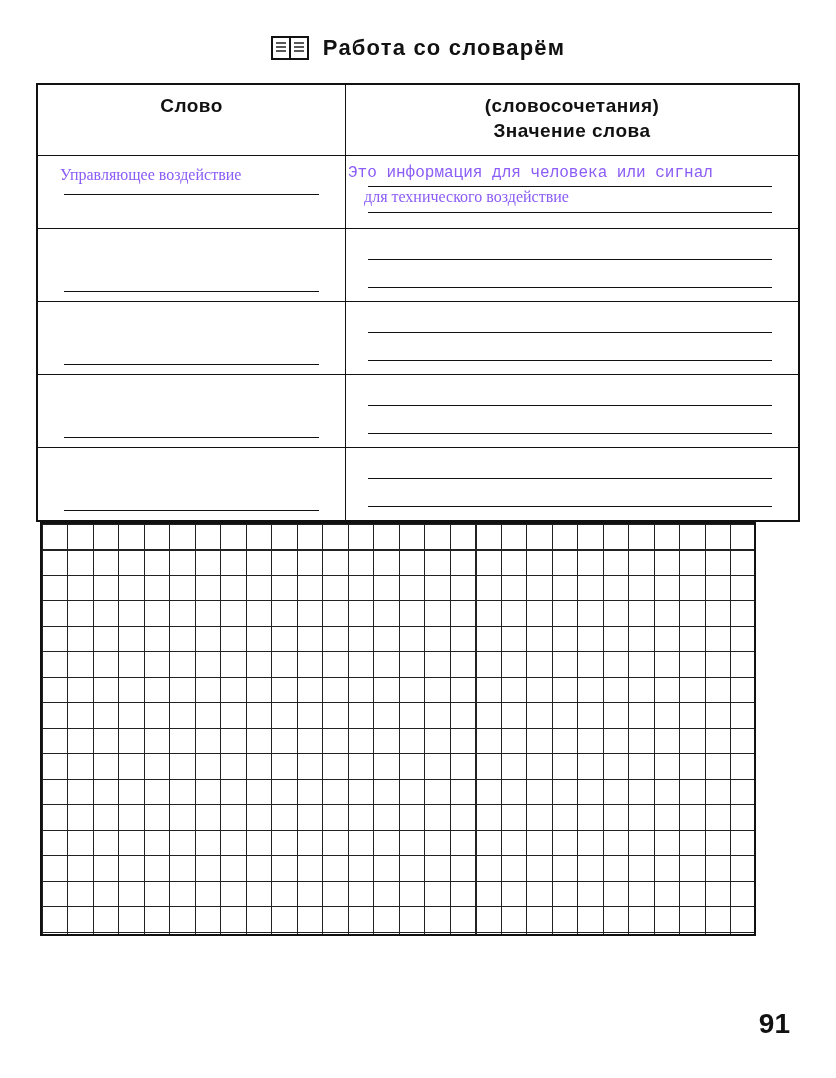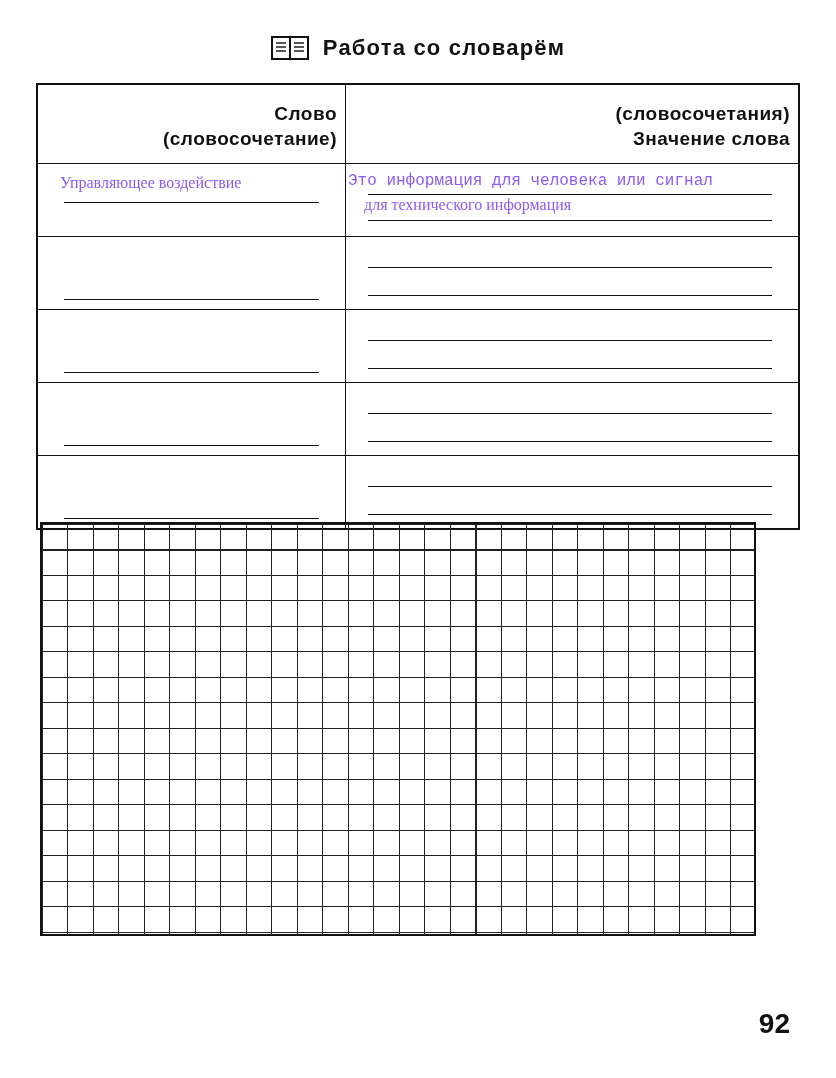--- a/index.html
+++ b/index.html
@@ -64,22 +64,22 @@
   }
   .vcell.left {
     width: 308px;
     flex: 0 0 308px;
     border-right: 1.6px solid #111111;
   }
   .vcell.right {
     flex: 1 1 auto;
   }
   .head-row .vcell {
-    padding: 16px 8px 12px;
-    text-align: right;
+    padding: 8px 8px 12px;
+    text-align: center;
   }
   .head-text {
     font-family: "Liberation Sans", sans-serif;
     font-weight: bold;
     font-size: 19px;
     line-height: 1.32;
     letter-spacing: 0.5px;
     color: #111;
   }
 
@@ -158,36 +158,35 @@
     </svg>
   </span>
   <span class="header-title">Работа со словарём</span>
 </div>
 
 <div class="vocab-table">
 
   <div class="vrow head-row">
     <div class="vcell left">
       <div class="head-text">Слово</div>
-      <div class="head-text">(словосочетание)</div>
     </div>
     <div class="vcell right">
       <div class="head-text">(словосочетания)</div>
       <div class="head-text">Значение слова</div>
     </div>
   </div>
 
   <div class="vrow body-row row1">
     <div class="vcell left">
       <span class="hand l1">Управляющее воздействие</span>
       <span class="wline"></span>
     </div>
     <div class="vcell right">
       <span class="hand r1">Это информация для человека или сигнал</span>
-      <span class="hand r2">для технического информация</span>
+      <span class="hand r2">для технического воздействие</span>
       <span class="wline w1"></span>
       <span class="wline w2"></span>
     </div>
   </div>
 
   <div class="vrow body-row">
     <div class="vcell left">
       <span class="hand l1"></span>
       <span class="wline ln-b"></span>
     </div>
@@ -227,13 +226,13 @@
     <div class="vcell right">
       <span class="wline ln-ra"></span>
       <span class="wline ln-rb"></span>
     </div>
   </div>
 
 </div>
 
 <div class="grid-box"></div>
 
-<div class="page-number">92</div>
+<div class="page-number">91</div>
 
 </body></html>

